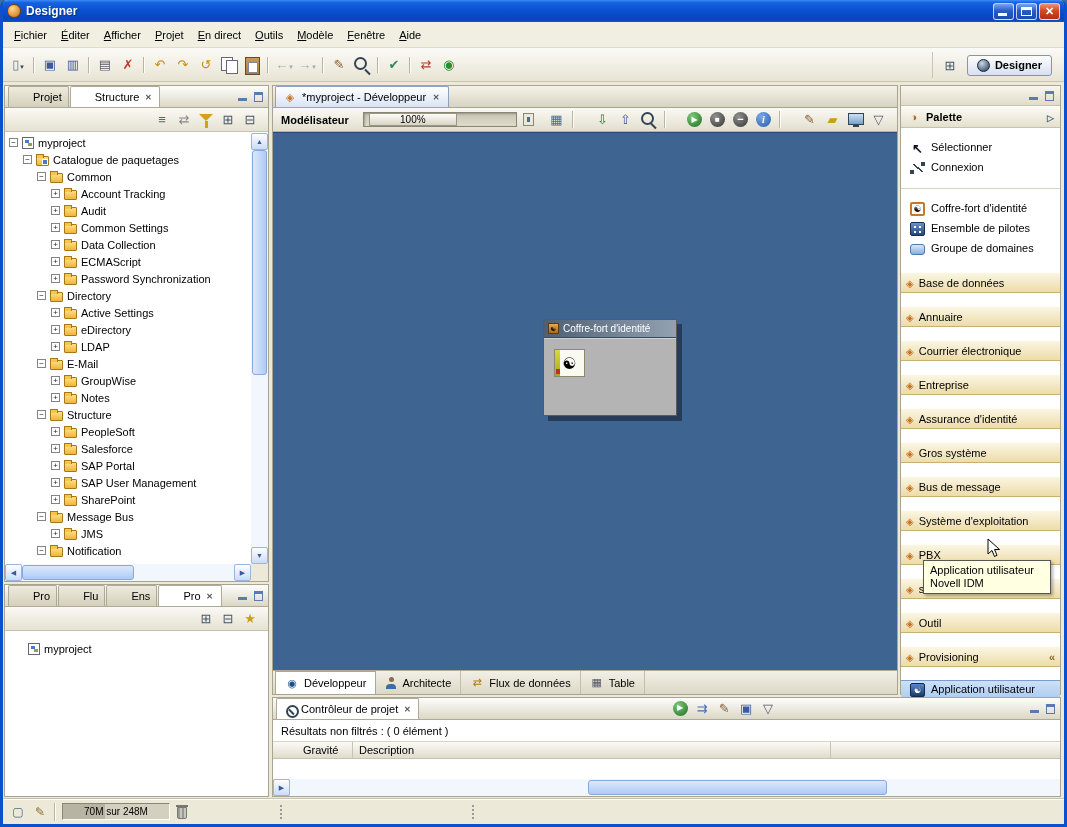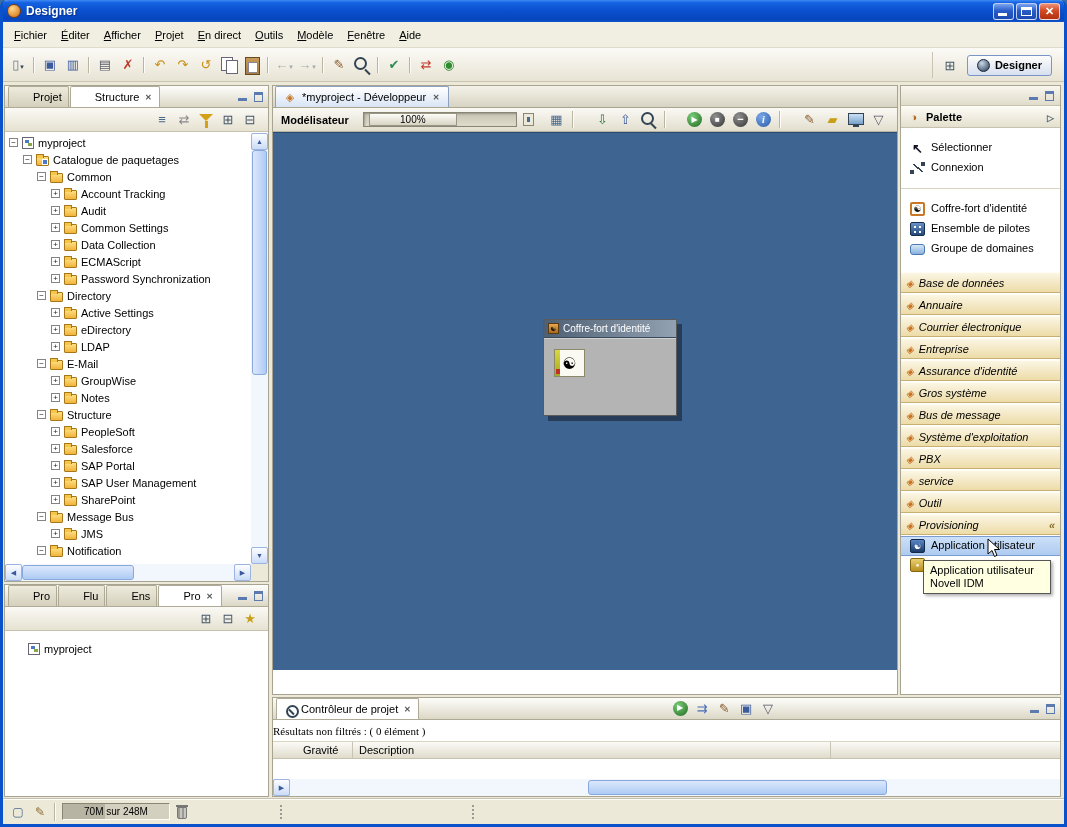--- a/index.html
+++ b/index.html
@@ -140,31 +140,31 @@
 .ic-identity-vault { background:#FDFDF5; border:2px solid #C87828; border-radius:2px; font-size:9px; }
 .ic-identity-vault::before { content:"☯"; color:#111; }
 .ic-driver-set { background:linear-gradient(#6A92C8,#24477A); border:1px solid #142E4E; border-radius:2px; }
 .ic-driver-set::before { content:""; position:absolute; left:3px; top:3px; width:2px; height:2px; background:#fff; box-shadow:5px 0 0 #fff,0 5px 0 #fff,5px 5px 0 #fff; }
 .ic-domain-group { background:linear-gradient(#D8E8F8,#88B0DC); border:1px solid #4A78B0; border-radius:3px; height:11px; margin-top:2px; }
 .ic-user-application { background:linear-gradient(#5A86C8,#1C3A66); border:1px solid #122A4A; border-radius:2px; font-size:8px; }
 .ic-user-application::before { content:"☯"; color:#fff; }
 .ic-role-service { background:linear-gradient(#EAD070,#B89020); border:1px solid #86660E; border-radius:2px; font-size:6px; }
 .ic-role-service::before { content:"●"; color:#fff; }
 .pcats { margin-top:4px; }
-.pcat { height:21px; margin-bottom:1px; display:flex; align-items:center; gap:5px; padding:0 5px; background:linear-gradient(#FBF6E4,#EDDCA8); border-top:1px solid #FFFDF4; border-bottom:1px solid #C8B070;font-style:italic; }
+.pcat { height:21px; margin-bottom:13px; display:flex; align-items:center; gap:5px; padding:0 5px; background:linear-gradient(#FBF6E4,#EDDCA8); border-top:1px solid #FFFDF4; border-bottom:1px solid #C8B070; }
 .pmark::before { content:"◈"; color:#C87020; font-size:10px; }
 .pchev { margin-left:auto; }
 .pchev::before { content:"«"; color:#8A6A2A; font-weight:bold; }
 .pprov .prow { padding-top:2px; padding-bottom:2px; }
 .pal-tooltip { position:absolute; left:22px; top:474px; width:128px; z-index:50; background:#FFFFE1; border:1px solid #565656; box-shadow:2px 2px 3px rgba(0,0,0,.3); padding:3px 6px; line-height:13px; }
 .pal-cursor { position:absolute; left:86px; top:452px; z-index:60; }
 
 
 .chk-body { position:absolute; top:23px; left:0; right:0; bottom:0; background:#fff; }
-.chk-summary { height:20px; display:flex; align-items:center; padding:0 0;font-family:Liberation Serif, serif; }
+.chk-summary { height:20px; display:flex; align-items:center; padding:0 8px; }
 .chk-head { height:18px; display:flex; background:linear-gradient(#FBFAF6,#E0DCCC); border-top:1px solid #D8D4C4; border-bottom:1px solid #C6C2AE; padding-left:24px; }
 .pcth { display:flex; align-items:center; padding:0 6px; border-right:1px solid #C8C4B4; }
 .chk-head .pcth:nth-of-type(1) { width:56px; }
 .chk-head .pcth:nth-of-type(2) { width:478px; }
 .chk-head .pcth:nth-of-type(3) { flex:1; border-right:none; }
 .chk-hsb { position:absolute; left:0; right:0; bottom:0; height:17px; background:#F2F6FD; }
 .chk-hsb .hthumb { left:40%; width:38%; }
 .chk-icons { margin-left:auto; display:flex; align-items:center; gap:2px; padding-bottom:1px; }
 
 
@@ -692,20 +692,42 @@
         <div class="cobj">
           <div class="cobj-title">
             <span class="cicon">☯</span>
             <span>Coffre-fort d'identité</span>
           </div>
           <div class="cobj-body">
             <span class="vault-icon">☯</span>
           </div>
         </div>
       </div>
+      <div class="etabs">
+
+          <div class="etab sel">
+            <span class="gi ic-developer"></span>
+            <span>Développeur</span>
+          </div>
+
+          <div class="etab">
+            <span class="gi ic-architect"></span>
+            <span>Architecte</span>
+          </div>
+
+          <div class="etab">
+            <span class="gi ic-dataflow"></span>
+            <span>Flux de données</span>
+          </div>
+
+          <div class="etab">
+            <span class="gi ic-table-grid"></span>
+            <span>Table</span>
+          </div>
+        </div>
     </div>
 
     <div class="view" id="palette-view">
       <div class="pmini">
         <span class="vbtn minb"></span>
         <span class="vbtn maxb"></span>
       </div>
       <div class="phead">
         <span class="gi ic-palette"></span>
         <span>Palette</span>

